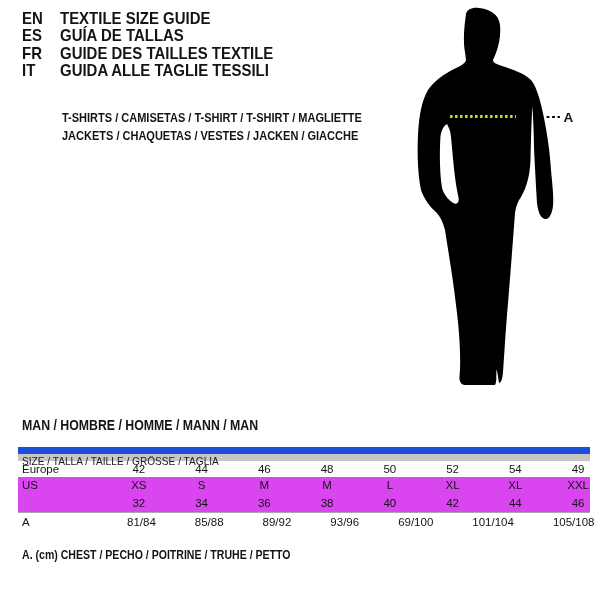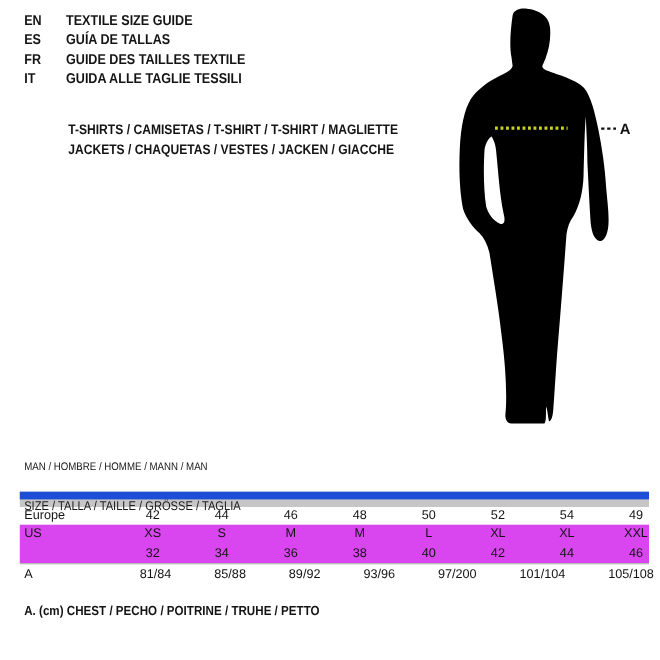--- a/index.html
+++ b/index.html
@@ -3,29 +3,29 @@
 <meta charset="utf-8">
 <style>
   html,body{margin:0;padding:0;background:#fff;}
   #canvas{
     position:relative;width:600px;height:600px;background:#ffffff;overflow:hidden;
     font-family:"Liberation Sans","DejaVu Sans",sans-serif;color:#141414;
   }
   .cond{display:inline-block;transform:scaleX(0.88);transform-origin:0 50%;white-space:nowrap;}
   
   .lang-block{position:absolute;left:22px;top:10px;}
-  .lang-row{display:flex;line-height:17.4px;font-size:13px;font-weight:bold;}
+  .lang-row{display:flex;line-height:17.4px;font-size:17px;font-weight:bold;}
   .lang-code{width:38px;flex:0 0 38px;}
   
   .cat-block{position:absolute;left:22px;top:110px;margin-left:40px;}
   .cat-line{line-height:17.5px;font-size:12.5px;font-weight:bold;}
   
   .figure-wrap{position:absolute;left:408px;top:0px;width:175px;height:395px;}
   
-  .section-title{position:absolute;left:22px;top:418px;font-size:10px;font-weight:normal;line-height:14px;}
+  .section-title{position:absolute;left:22px;top:418px;font-size:14px;font-weight:bold;line-height:14px;}
   
   .size-table{position:absolute;left:18px;top:447px;width:572px;font-size:11.5px;}
   .t-header{height:14px;line-height:14px;background:#c6c6c6;border-top:7px solid #1d4ed8;
             padding-left:4px;box-sizing:border-box;font-size:11.5px;color:#1a1a1a;}
   .t-grid{display:grid;grid-template-columns:70px repeat(8,1fr);align-items:center;gap:39px;}
   .t-label{padding-left:4px;text-align:left;}
   .t-cell{text-align:center;}
   .row-europe{height:16px;line-height:16px;background:#ffffff;}
   .us-block{background:#d946ef;}
   .row-us1{height:17px;line-height:17px;}
@@ -164,21 +164,21 @@
         <span class="t-cell">46</span>
       </div>
     </div>
 
     <div class="t-grid row-a">
       <span class="t-label">A</span>
       <span class="t-cell">81/84</span>
       <span class="t-cell">85/88</span>
       <span class="t-cell">89/92</span>
       <span class="t-cell">93/96</span>
-      <span class="t-cell">97/200</span>
+      <span class="t-cell">69/100</span>
       <span class="t-cell">101/104</span>
       <span class="t-cell">105/108</span>
       <span class="t-cell">109/112</span>
     </div>
   </div>
 
   <div class="footnote">
     <span class="cond">A. (cm) CHEST / PECHO / POITRINE / TRUHE / PETTO</span>
   </div>
 

